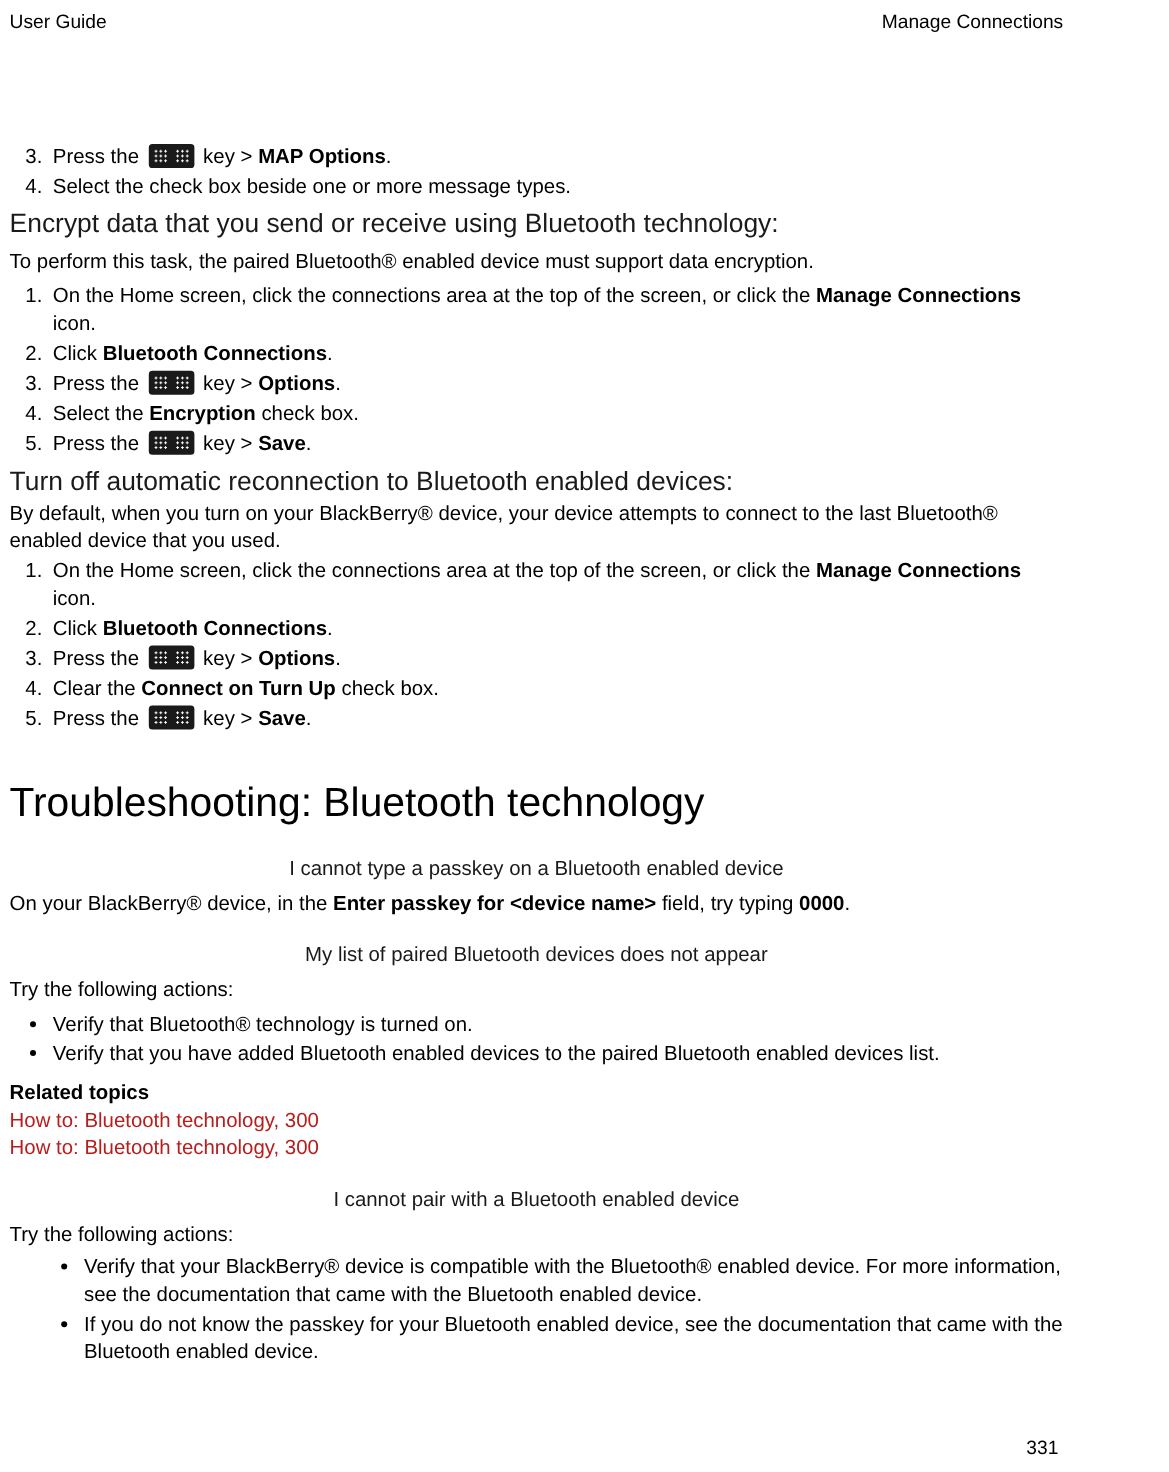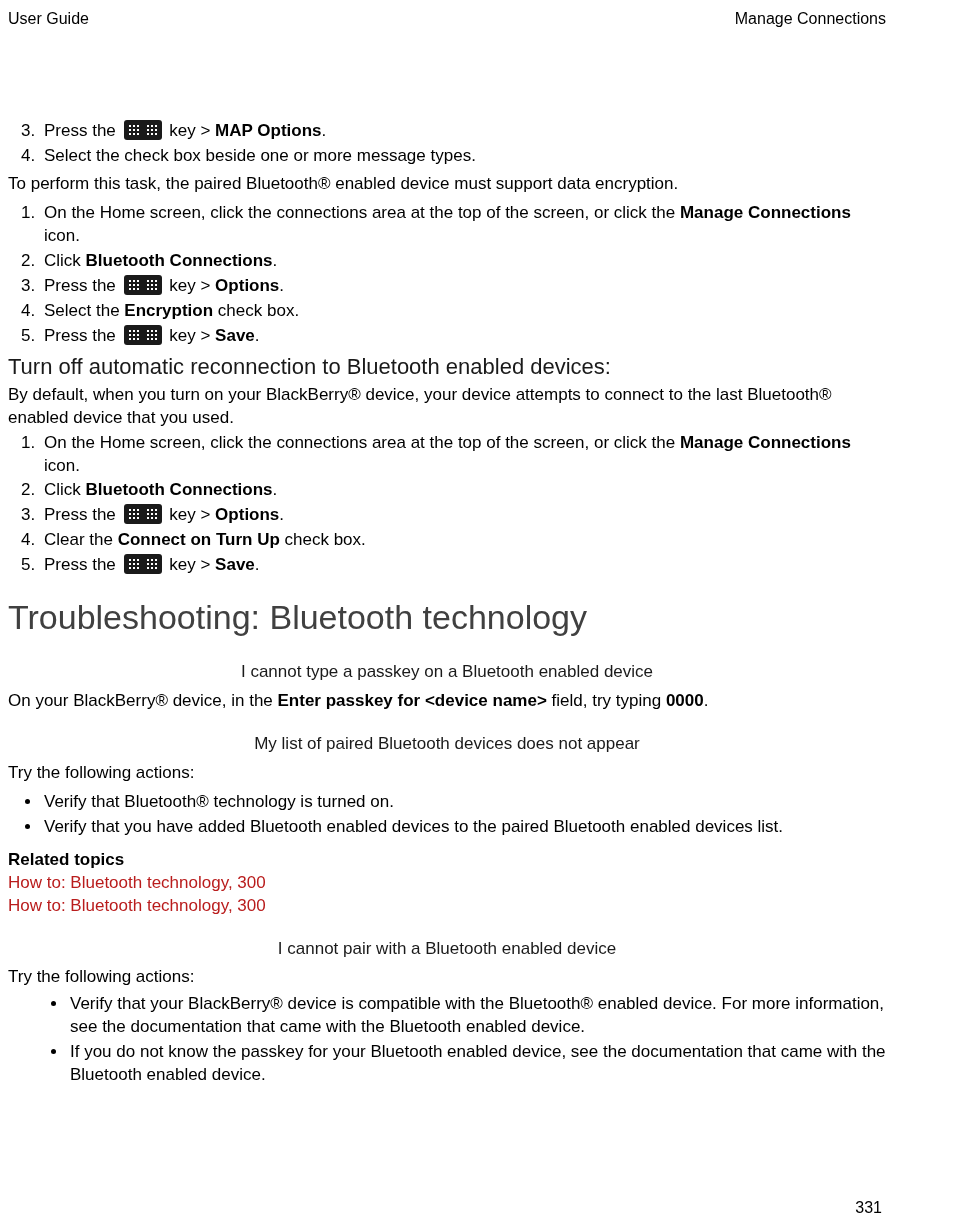--- a/index.html
+++ b/index.html
@@ -44,22 +44,22 @@
     padding-left: 2px;
     margin-bottom: 2px;
   }
   ul.bullets.indent {
     padding-left: 60px;
   }
   h1.section {
     font-family: "Trebuchet MS", "Segoe UI", Arial, sans-serif;
     font-weight: 400;
     font-size: 34px;
-    margin: 18px 0 14px 0;
-    color: #404040;
+    margin: 36px 0 14px 0;
+    color: #000000;
   }
   h2.sub {
     font-family: Liberation Sans, sans-serif;
     font-weight: 400;
     font-size: 17px;
     margin: 20px 0 6px 0;
     color: #1a1a1a;
     text-align: center;
   }
   h3.subsub {
@@ -125,20 +125,21 @@
 
   <div class="content">
 
     <ol class="numlist" start="3">
       <li>
         <span>Press the </span><span class="bb-key"></span><span> key &gt; </span><span class="b">MAP Options</span><span>.</span>
       </li>
       <li>Select the check box beside one or more message types.</li>
     </ol>
 
+    <h3 class="subsub">Encrypt data that you send or receive using Bluetooth technology:</h3>
     <p class="para">To perform this task, the paired Bluetooth® enabled device must support data encryption.</p>
     <ol class="numlist">
       <li>
         <span>On the Home screen, click the connections area at the top of the screen, or click the </span><span class="b">Manage Connections</span><span> icon.</span>
       </li>
       <li>
         <span>Click </span><span class="b">Bluetooth Connections</span><span>.</span>
       </li>
       <li>
         <span>Press the </span><span class="bb-key"></span><span> key &gt; </span><span class="b">Options</span><span>.</span>

